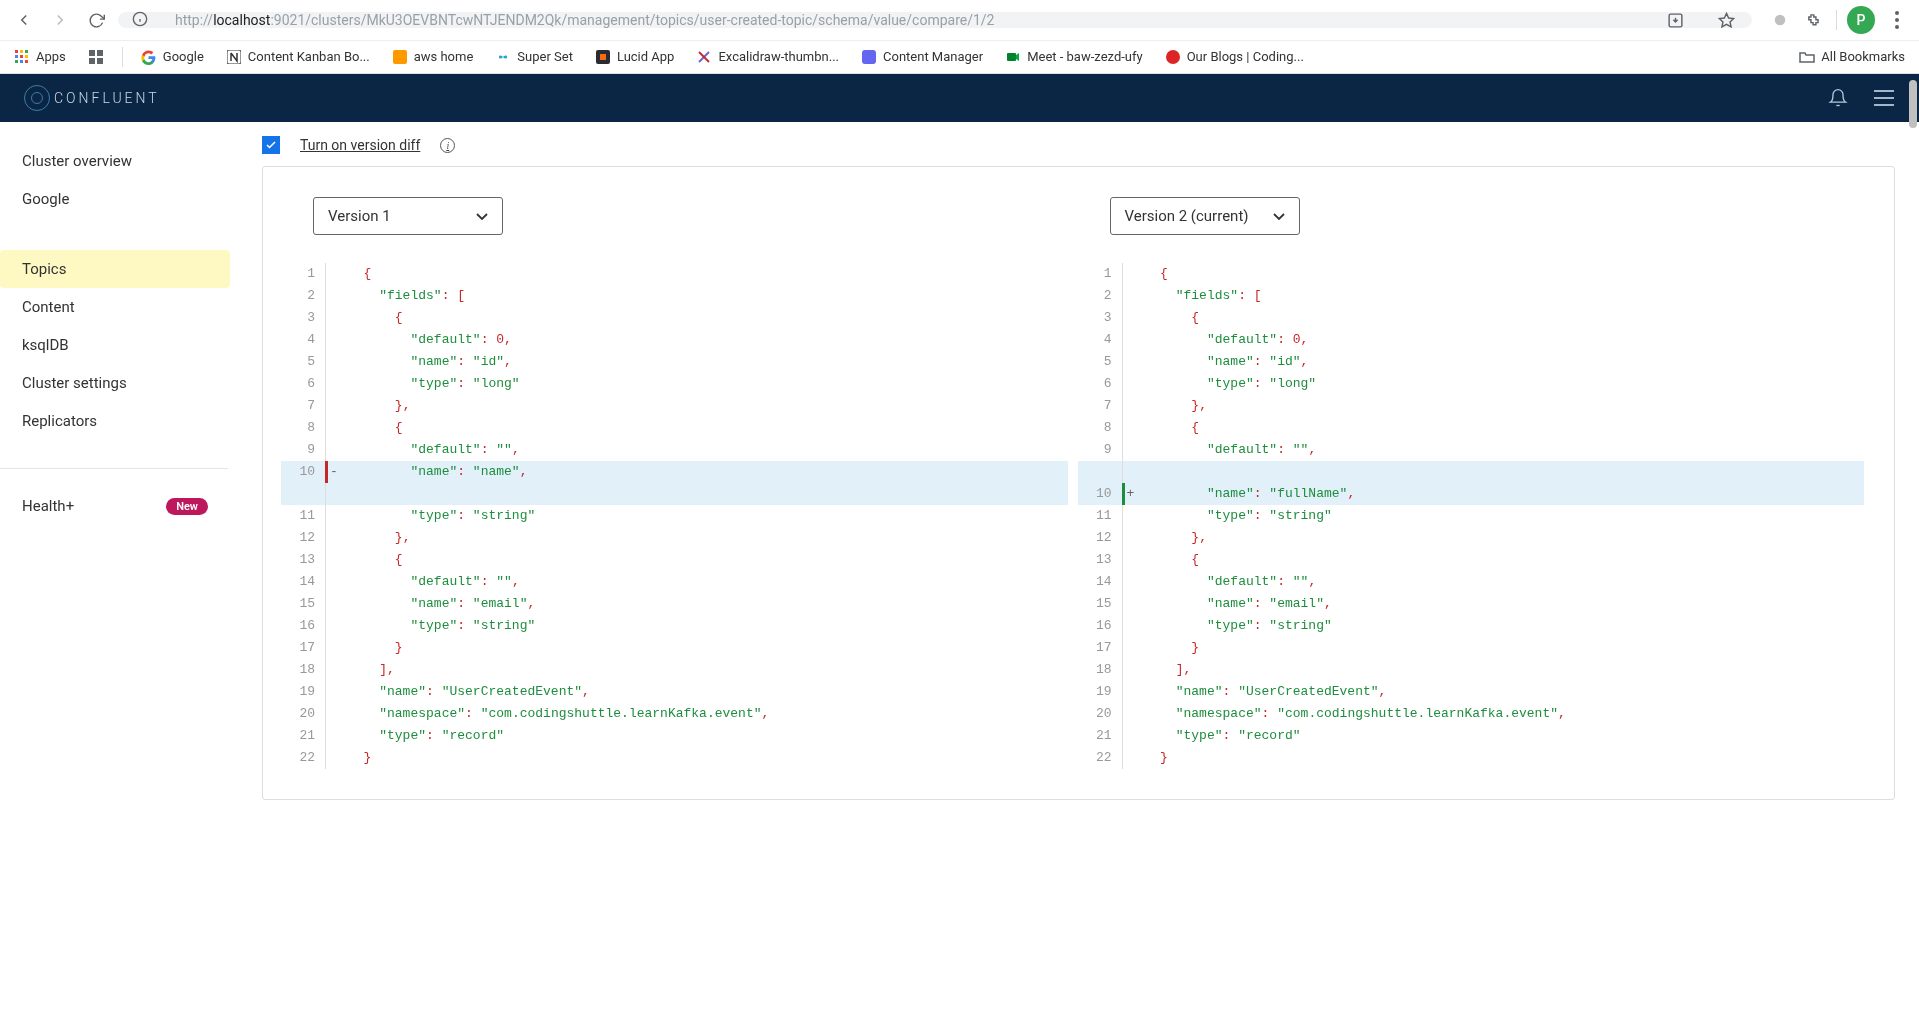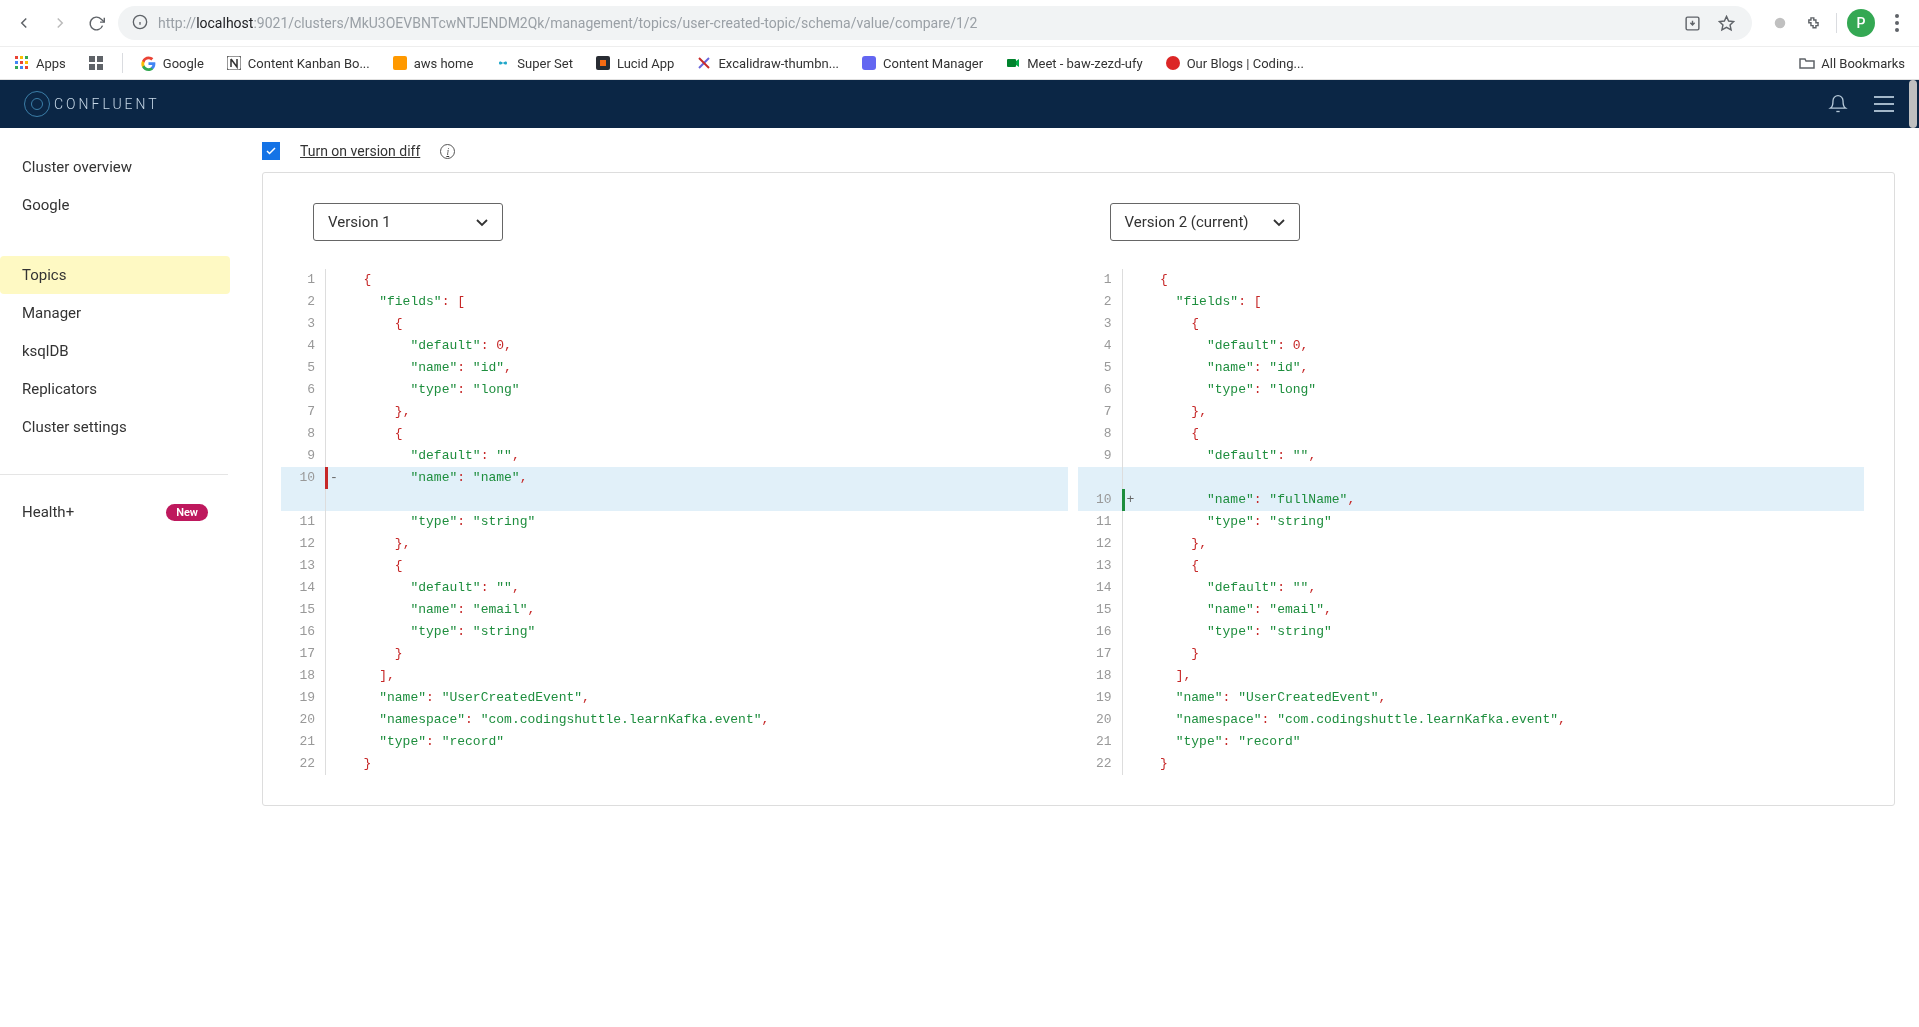--- a/index.html
+++ b/index.html
@@ -3,31 +3,31 @@
 <meta charset="utf-8">
 <style>
 * { box-sizing: border-box; margin: 0; padding: 0; }
 body { font-family: -apple-system, BlinkMacSystemFont, "Segoe UI", Roboto, sans-serif; font-size: 14px; color: #333; background: #fff; }
 
 
 .browser-chrome { background: #fff; border-bottom: 1px solid #e0e0e0; }
 .browser-toolbar { display: flex; align-items: center; padding: 6px 10px; gap: 8px; }
 .nav-btn { width: 28px; height: 28px; display: flex; align-items: center; justify-content: center; cursor: pointer; border-radius: 14px; }
 .nav-btn.disabled { color: #bbb; }
-.url-bar { flex: 1; background: #f1f3f4; border-radius: 18px; height: 34px; display: flex; align-items: center; padding: 0 14px; gap: 10px; color: #5f6368; }
+.url-bar { flex: 1; background: #f1f3f4; border-radius: 18px; height: 16px; display: flex; align-items: center; padding: 0 14px; gap: 27px; color: #5f6368; }
 .url-text { flex: 1; font-size: 14px; color: #5f6368; }
 .url-text .dim { color: #9aa0a6; }
 .url-text .dark { color: #202124; }
 .tb-right { display: flex; align-items: center; gap: 10px; padding-left: 8px; }
 .tb-icon { width: 24px; height: 24px; display:flex; align-items:center; justify-content:center; color:#5f6368; cursor:pointer; }
 .divider-v { width:1px; height:20px; background:#dadce0; }
 .avatar { width:28px; height:28px; border-radius:50%; background:#34a853; color:#fff; display:flex; align-items:center; justify-content:center; font-weight:500; }
 
 .bookmarks-bar { display:flex; align-items:center; padding: 6px 10px; gap: 14px; font-size:13px; color:#333; border-top:1px solid #eee; }
-.bm-item { display:flex; align-items:center; gap:6px; cursor:pointer; padding:2px 4px; }
+.bm-item { display:flex; align-items:flex-start; gap:6px; cursor:pointer; padding:2px 4px; }
 .bm-item .bm-ico { width:16px; height:16px; display:flex; align-items:center; justify-content:center; }
 .bm-spacer { flex:1; }
 
 
 .app-header { background:#0b2645; height:48px; display:flex; align-items:center; padding:0 24px; justify-content:space-between; }
 .logo { display:flex; align-items:center; gap:4px; color:#c8d9e8; letter-spacing:3px; font-size:14px; font-weight:300; }
 .logo-mark { width:26px; height:26px; border:1.5px solid #3b7ea8; border-radius:50%; display:flex; align-items:center; justify-content:center; }
 .logo-mark::before { content:""; width:10px; height:10px; border:1.5px solid #3b7ea8; border-radius:50%; display:block; }
 .app-header-right { display:flex; align-items:center; gap:24px; color:#b5c8d8; }
 .hdr-icon { width:22px; height:22px; cursor:pointer; display:flex; align-items:center; justify-content:center; }
@@ -286,30 +286,30 @@
     <div class="sidebar-item">
         <span>Cluster overview</span>
       </div>
     <div class="sidebar-item">
         <span>Google</span>
       </div>
     <div class="sidebar-item active">
         <span>Topics</span>
       </div>
     <div class="sidebar-item">
-        <span>Manager</span>
+        <span>Content</span>
       </div>
     <div class="sidebar-item">
         <span>ksqlDB</span>
       </div>
     <div class="sidebar-item">
+        <span>Cluster settings</span>
+      </div>
+    <div class="sidebar-item">
         <span>Replicators</span>
-      </div>
-    <div class="sidebar-item">
-        <span>Cluster settings</span>
       </div>
     <div class="sidebar-divider"></div>
     <div class="sidebar-item">
       <span>Health+</span>
       <span class="badge-new">New</span>
     </div>
   </div>
 
   <div class="main">
     <div class="diff-toggle-row">

